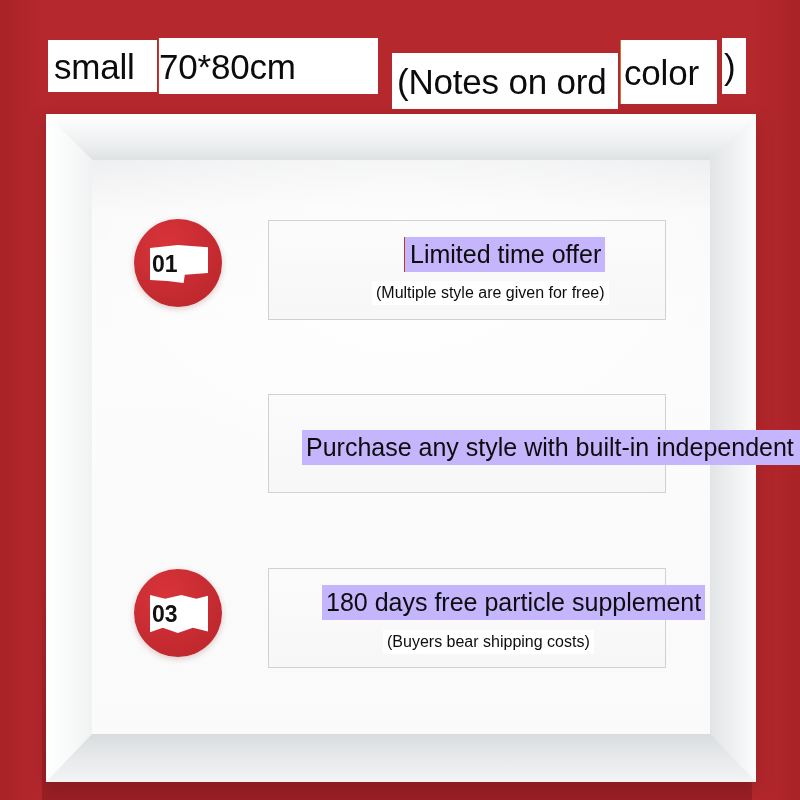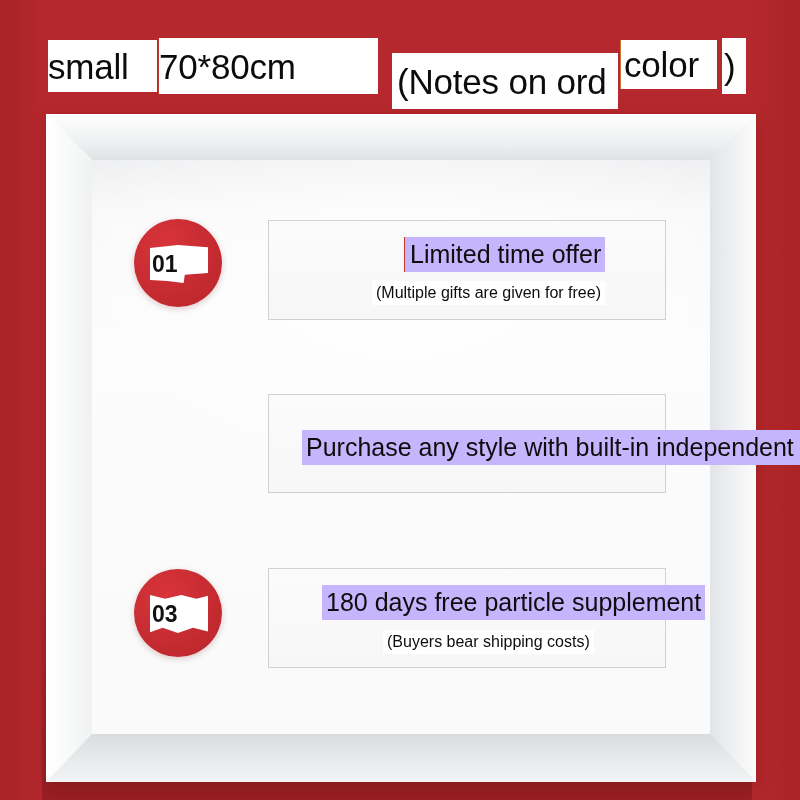--- a/index.html
+++ b/index.html
@@ -36,25 +36,25 @@
     background:#ffffff;
     color:#0c0c0c;
     white-space:nowrap;
     overflow:hidden;
     display:flex;
     align-items:center;
     font-size:35px;
     line-height:1;
     letter-spacing:-0.2px;
   }
-  #hbox-size-label { left:48px;  top:40px; width:109px; height:52px; padding-left:0; }
+  #hbox-size-label { left:48px;  top:40px; width:109px; height:52px; padding-left:6px; }
   #hbox-size-value { left:158px; top:38px; width:220px; height:56px; padding-left:0;
                      border-left:1.5px solid #c0392b; }
   #hbox-notes      { left:392px; top:38px; width:226px; height:56px; padding-left:5px;margin-top:15px; }
-  #hbox-color      { left:620px; top:40px; width:97px;  height:49px; padding-left:3px;
+  #hbox-color      { left:620px; top:40px; width:97px;  height:64px; padding-left:3px;
                      border-left:1.5px solid #c57a3a; }
   #hbox-paren      { left:722px; top:38px; width:24px;  height:56px; padding-left:2px; }
 
   
   #panel-wrap {
     position:absolute; left:46px; top:114px; width:710px; height:668px;
   }
   
   #panel-rim {
     position:absolute; inset:0;
@@ -189,20 +189,20 @@
     <div class="badge-num">01</div>
   </div>
 
 
   <div class="badge" id="badge-3">
     <div class="badge-patch" id="badge-patch-3"></div>
     <div class="badge-num">03</div>
   </div>
 
   <div class="item-title" id="item-1-title">Limited time offer</div>
-  <div class="item-sub" id="item-1-sub">(Multiple gifts are given for free)</div>
+  <div class="item-sub" id="item-1-sub">(Multiple style are given for free)</div>
 
   <div class="item-title" id="item-2-title">Purchase any style with built-in independent liner</div>
 
   <div class="item-title" id="item-3-title">180 days free particle supplement</div>
   <div class="item-sub" id="item-3-sub">(Buyers bear shipping costs)</div>
 
 </div>
 
 </body></html>

